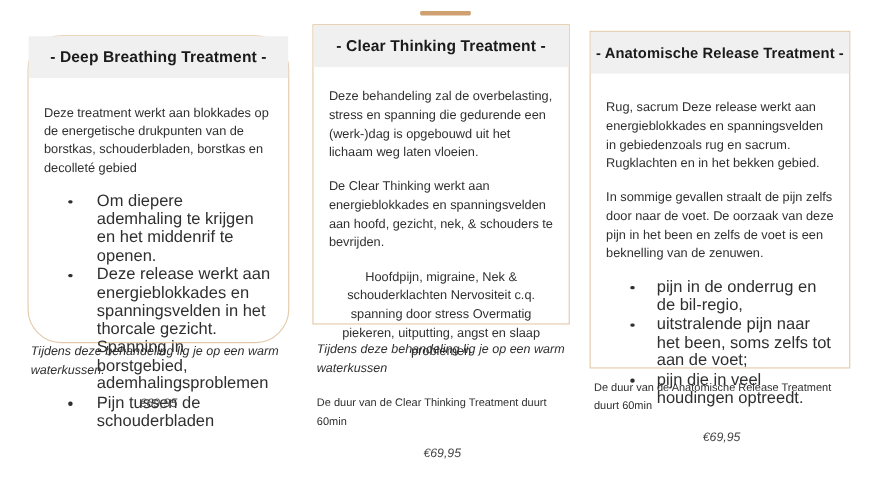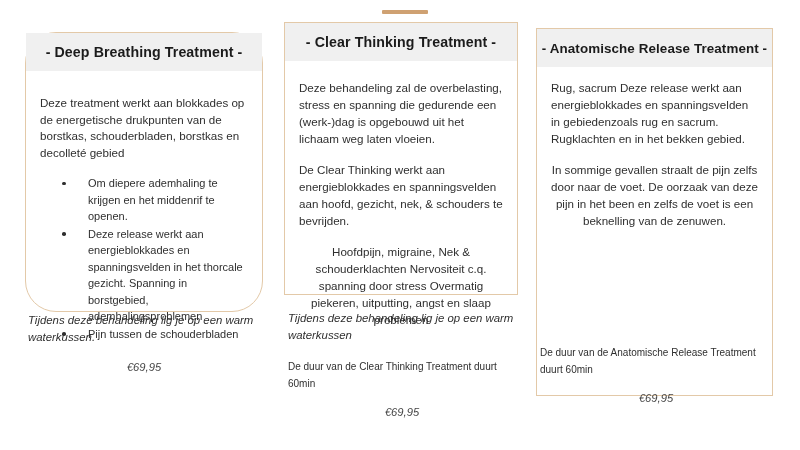--- a/index.html
+++ b/index.html
@@ -31,21 +31,21 @@
 
   
   .card {
     position: absolute;
     box-sizing: border-box;
     border: 1px solid #e3c9a8;
     background: #ffffff;
   }
   .card-1 { left: 25px;  top: 32px; width: 238px; height: 280px; border-radius: 31px; }
   .card-2 { left: 284px; top: 22px; width: 234px; height: 273px; }
-  .card-3 { left: 536px; top: 28px; width: 237px; height: 368px; }
+  .card-3 { left: 536px; top: 28px; width: 237px; height: 307px; }
 
   .card-header {
     box-sizing: border-box;
     width: 100%;
     height: 38px;
     background: #f0f0f0;
     display: flex;
     align-items: center;
     justify-content: center;
     padding: 0 8px;
@@ -59,40 +59,40 @@
     text-align: center;
   }
   .card-3 .card-header-title { font-size: 13.4px; }
 
   .card-body {
     box-sizing: border-box;
     padding: 18px 14px 10px 14px;
   }
   .card-1 .card-body { padding-top: 24px; }
   .card-2 .card-body { padding-top: 18px; }
-  .card-3 .card-body { padding-top: 12px; }
+  .card-3 .card-body { padding-top: 22px; }
 
   .para {
     font-size: 11.6px;
     line-height: 17px;
     color: #2f2f2f;
     margin: 0 0 14px 0;
   }
   .para:last-child { margin-bottom: 0; text-align: center; }
 
   .card-1 .para { line-height: 16.5px; }
 
   ul.bullets {
     margin: 0;
     padding: 0;
     list-style: none;
   }
   ul.bullets li {
     position: relative;
-    font-size: 11px;
+    font-size: 15px;
     line-height: 16.5px;
     color: #2f2f2f;
     padding-left: 48px;
     margin-bottom: 1px;
   }
   ul.bullets li::before {
     content: "";
     position: absolute;
     left: 22px;
     top: 6.5px;
@@ -176,19 +176,24 @@
   <p class="price">€69,95</p>
 </div>
 
 <section class="card card-3">
   <div class="card-header">
     <div class="card-header-title">- Anatomische Release Treatment -</div>
   </div>
   <div class="card-body">
     <p class="para">Rug, sacrum Deze release werkt aan energieblokkades en spanningsvelden in gebiedenzoals rug en sacrum. Rugklachten en in het bekken gebied.</p>
     <p class="para">In sommige gevallen straalt de pijn zelfs door naar de voet. De oorzaak van deze pijn in het been en zelfs de voet is een beknelling van de zenuwen.</p>
+    <ul class="bullets">
+      <li>pijn in de onderrug en de bil-regio,</li>
+      <li>uitstralende pijn naar het been, soms zelfs tot aan de voet;</li>
+      <li>pijn die in veel houdingen optreedt.</li>
+    </ul>
   </div>
 </section>
 
 <div class="footer-block fb-3">
   <p class="duration">De duur van de Anatomische Release Treatment duurt 60min</p>
   <p class="price">€69,95</p>
 </div>
 
 </body></html>

